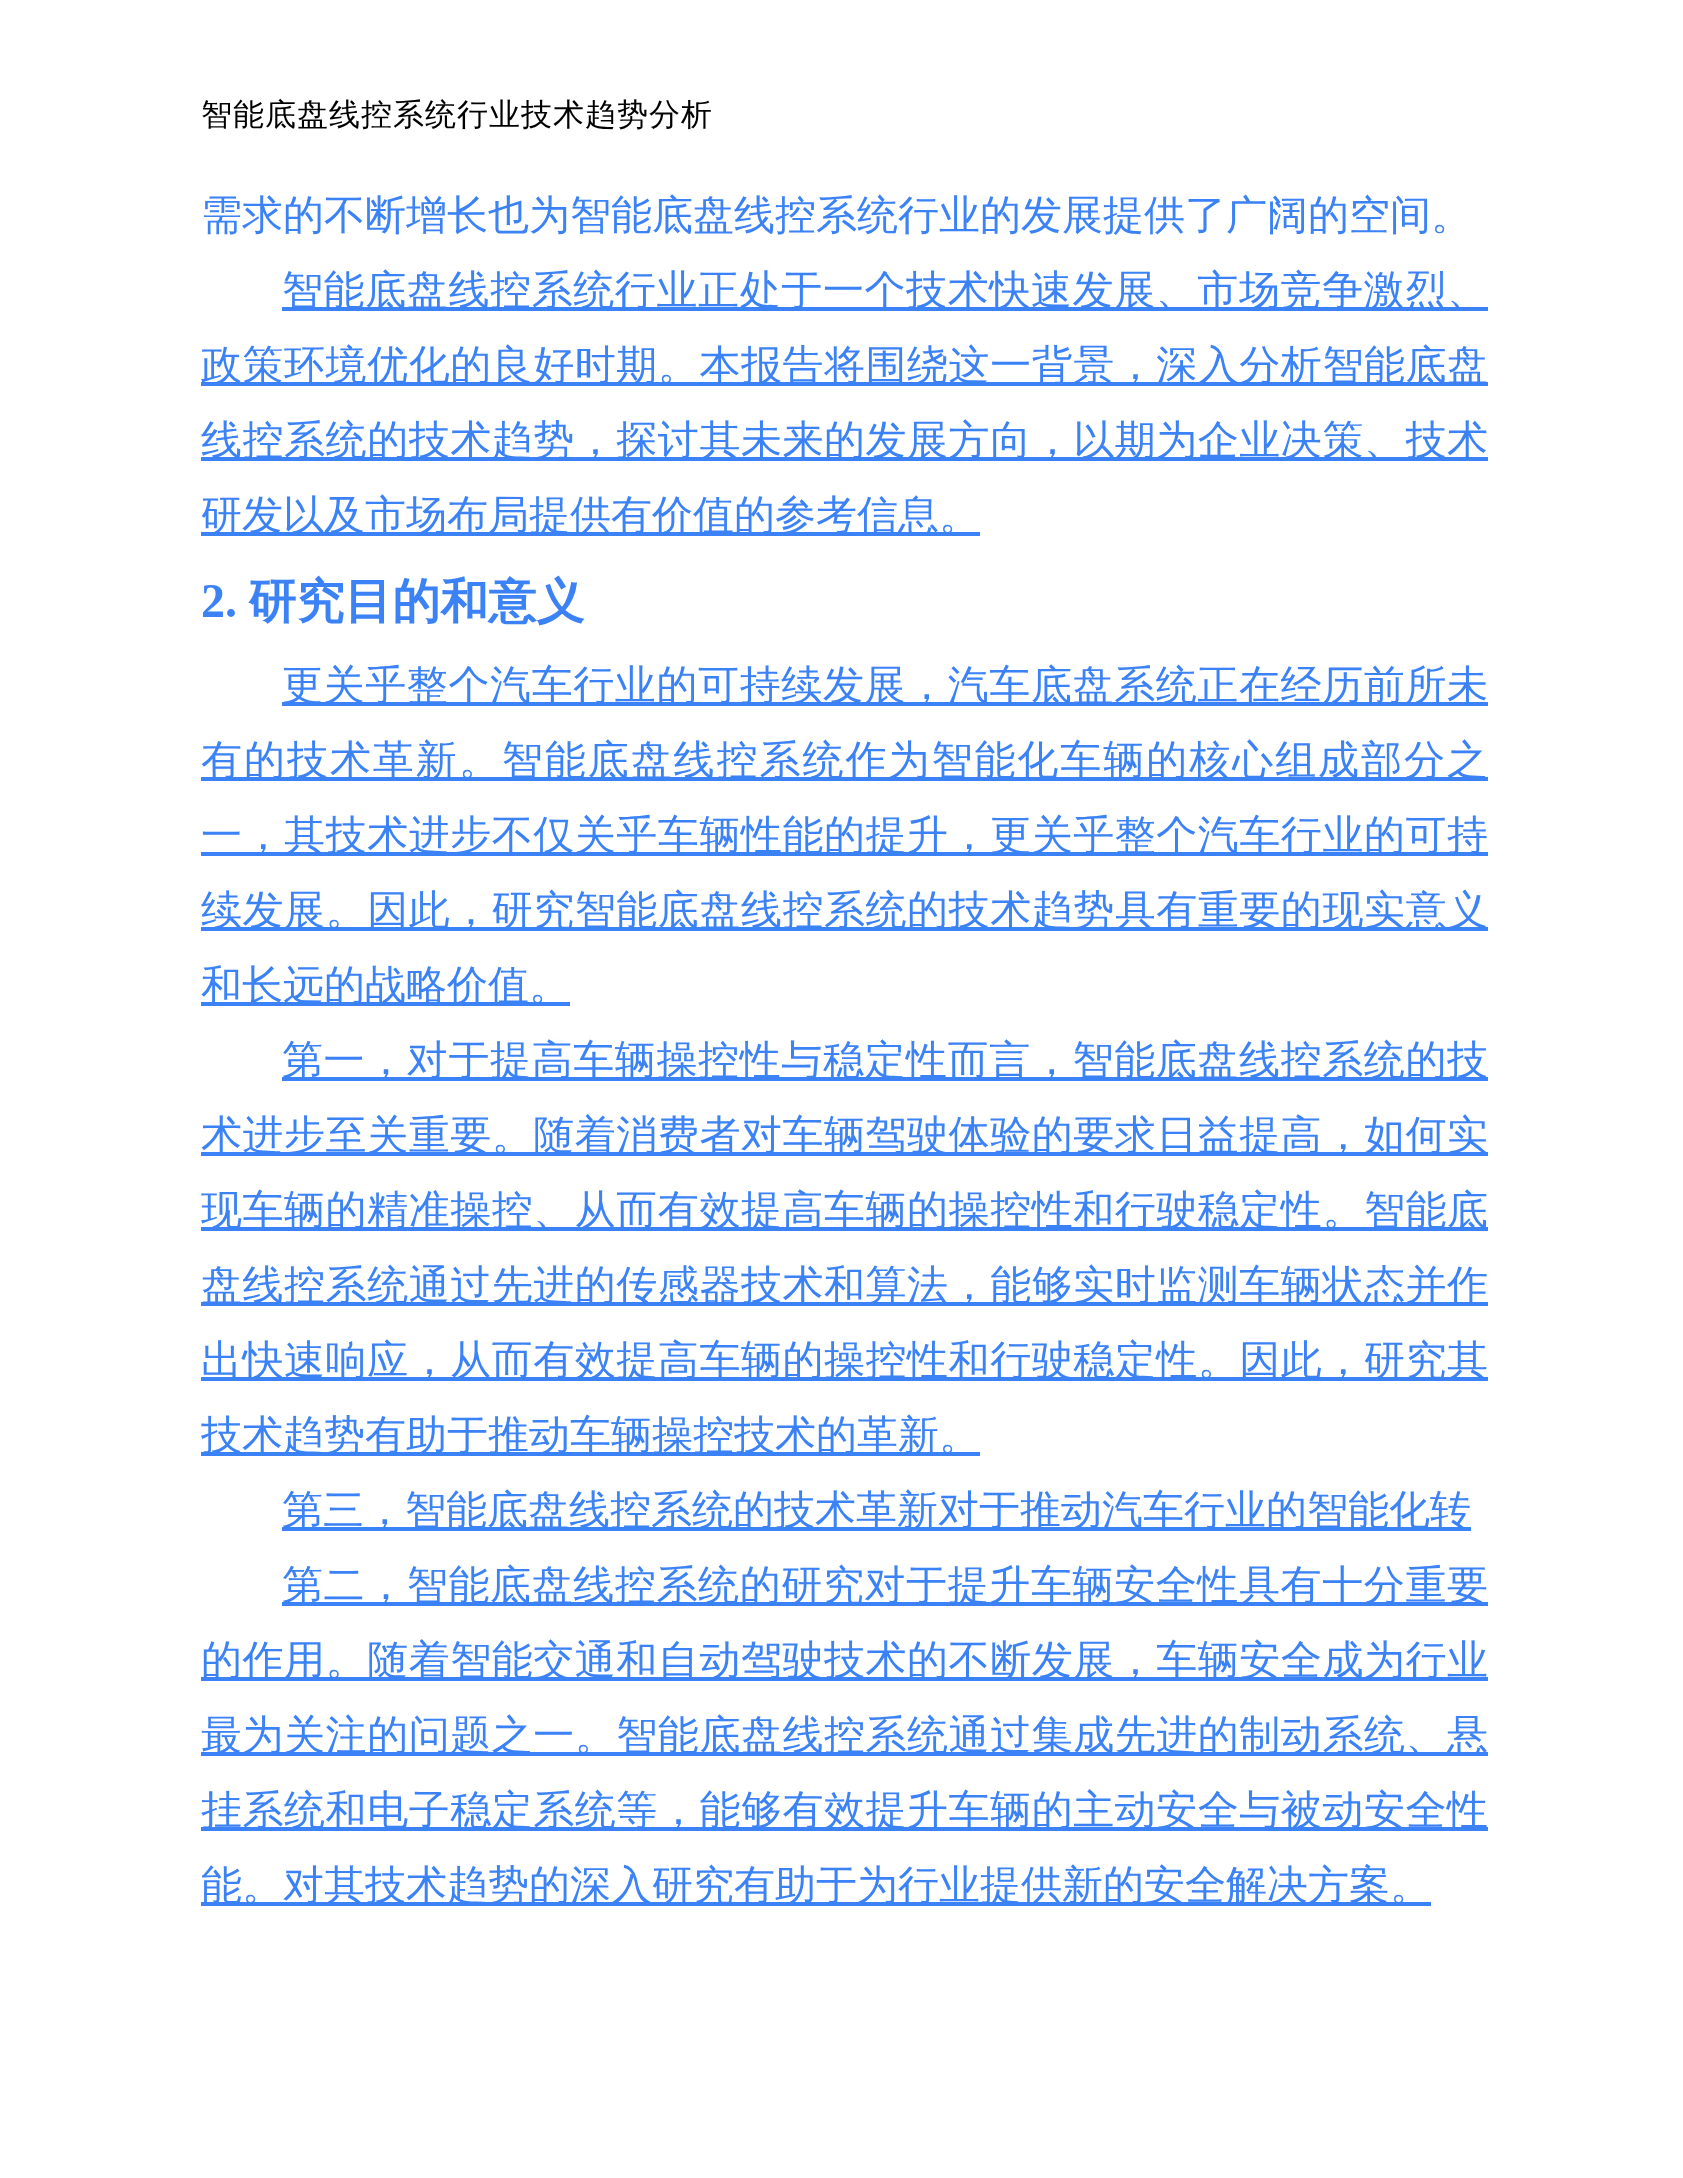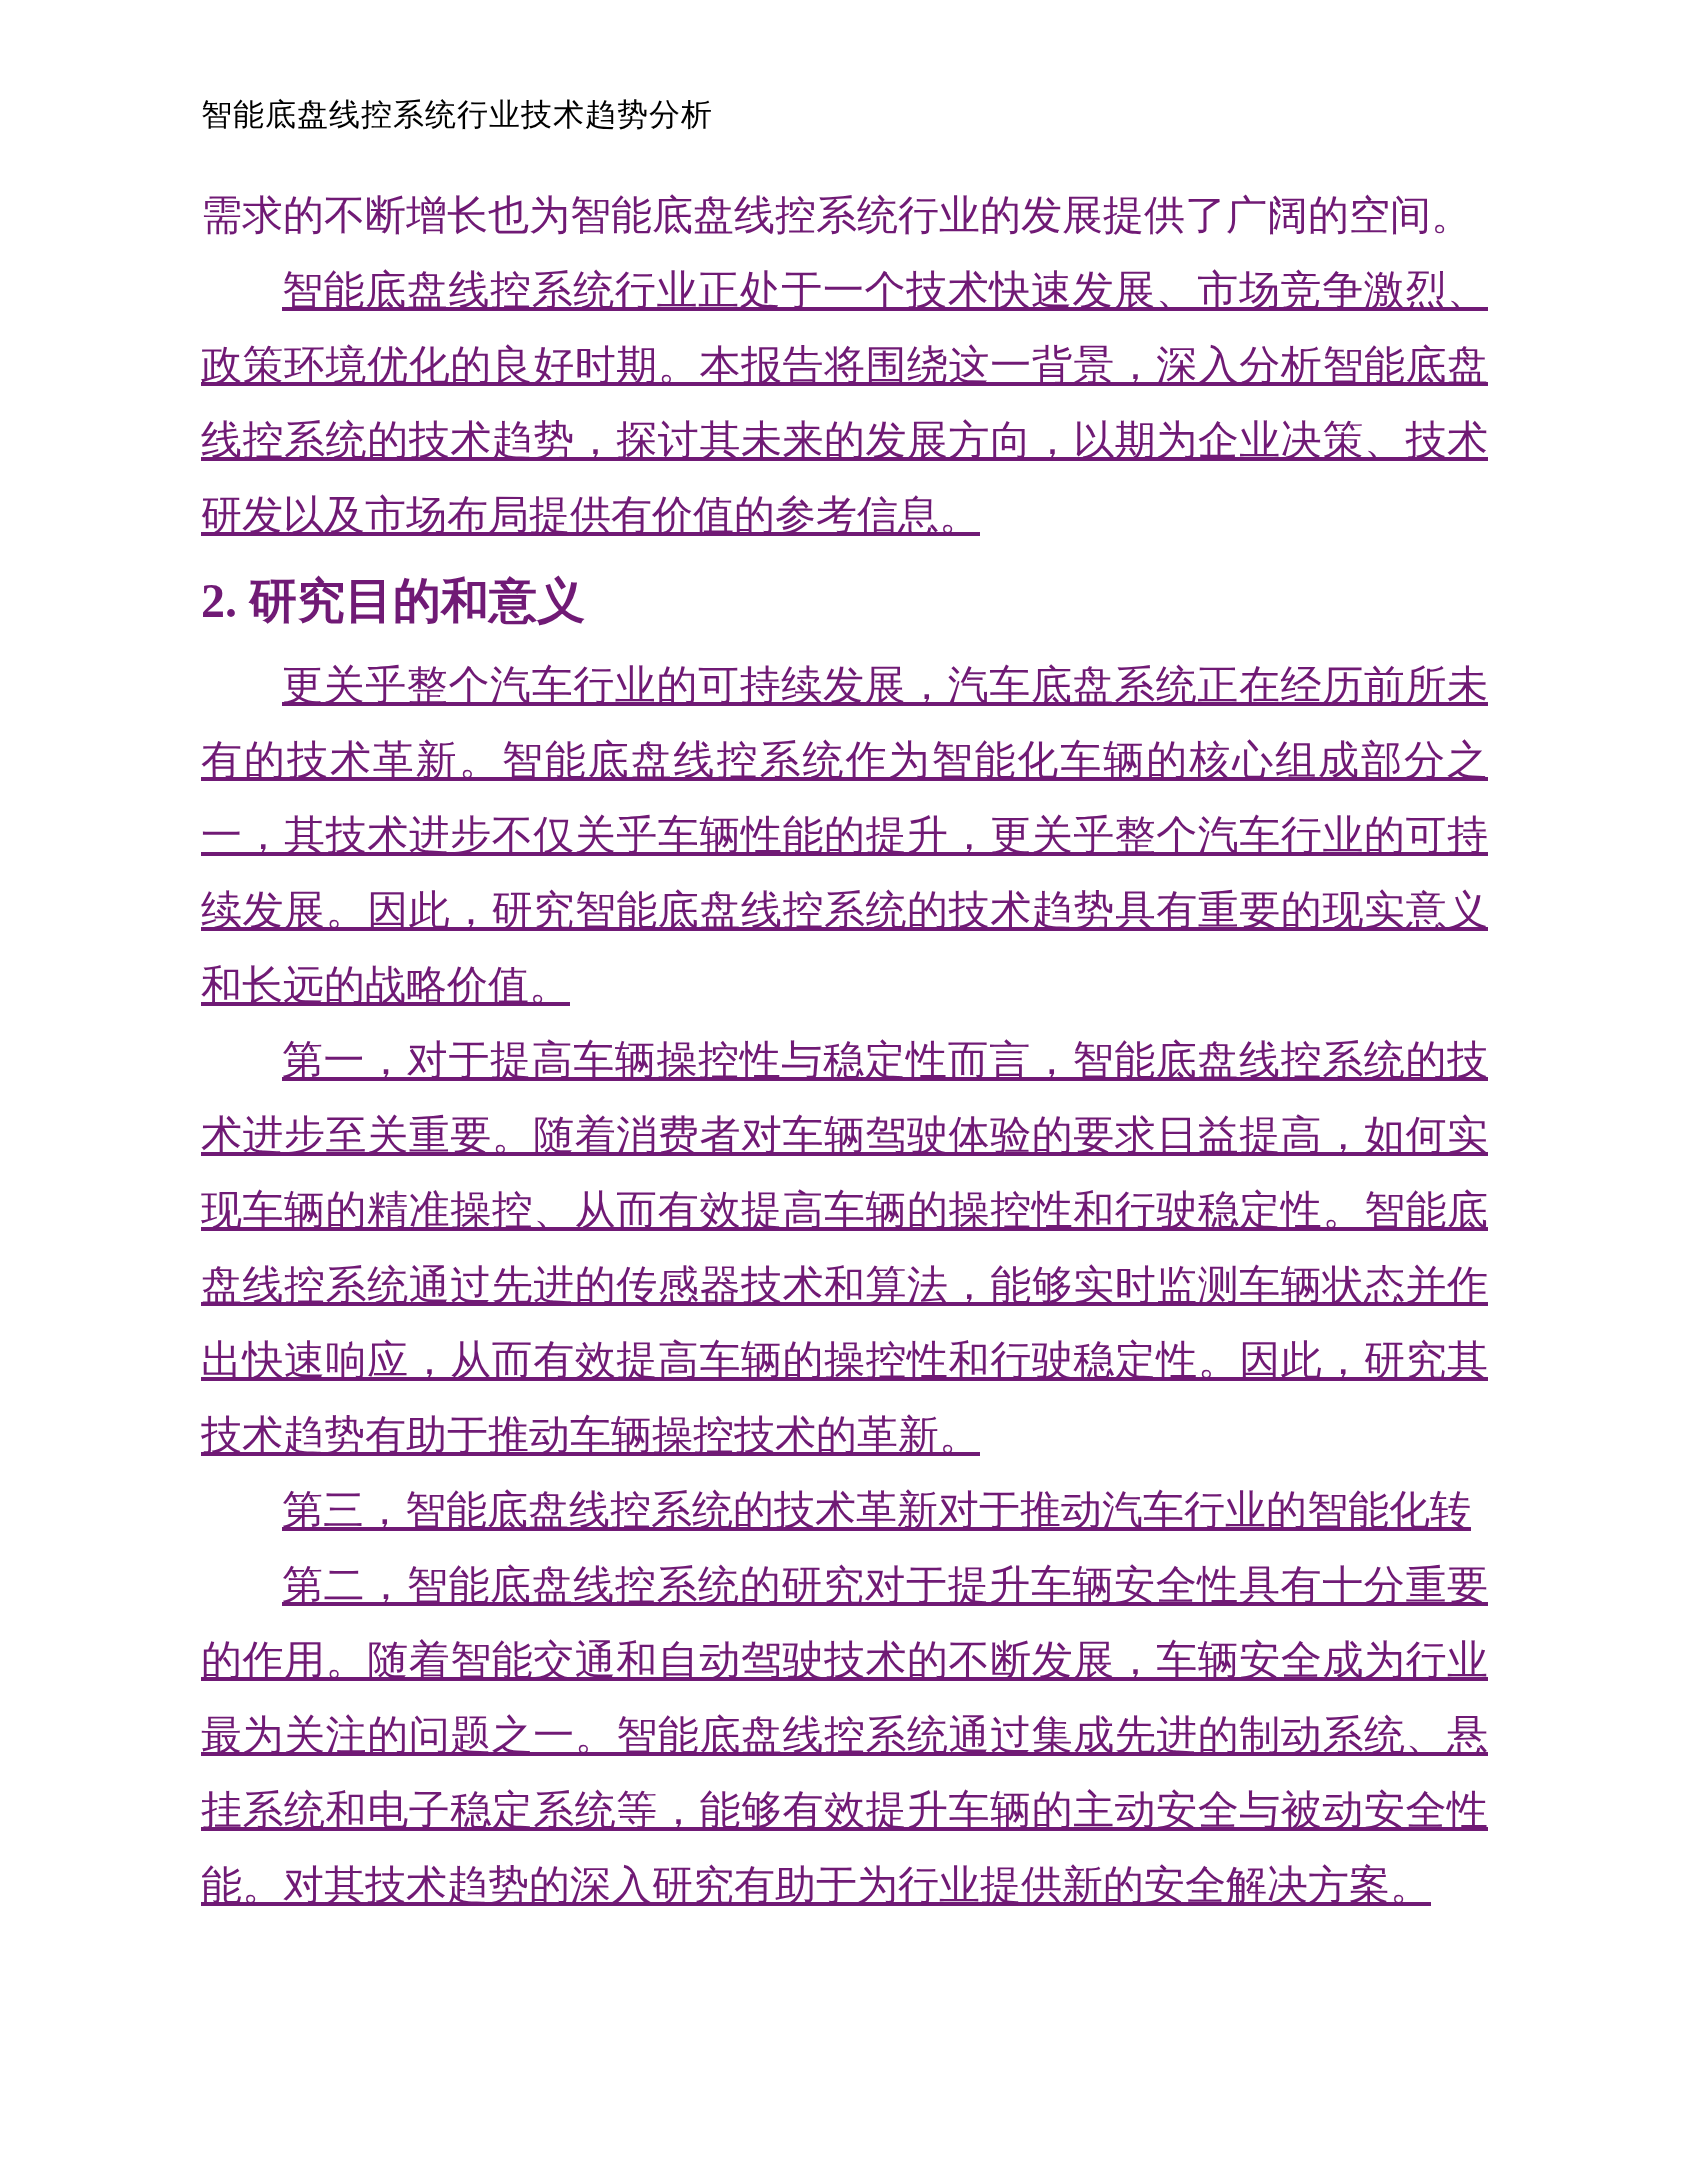--- a/index.html
+++ b/index.html
@@ -27,21 +27,21 @@
   }
   .content {
     position: absolute;
     left: 201px;
     top: 178px;
     width: 1287px;
     font-size: 41px;
     line-height: 75px;
     text-align: justify;
     text-justify: inter-ideograph;
-    color: #701a75;
+    color: #3b82f6;
     font-family: "Liberation Serif", serif;
   }
   .para {
     margin: 0;
     padding: 0;
   }
   .para.indent {
     text-indent: 81px;
     text-decoration: underline;
   }

